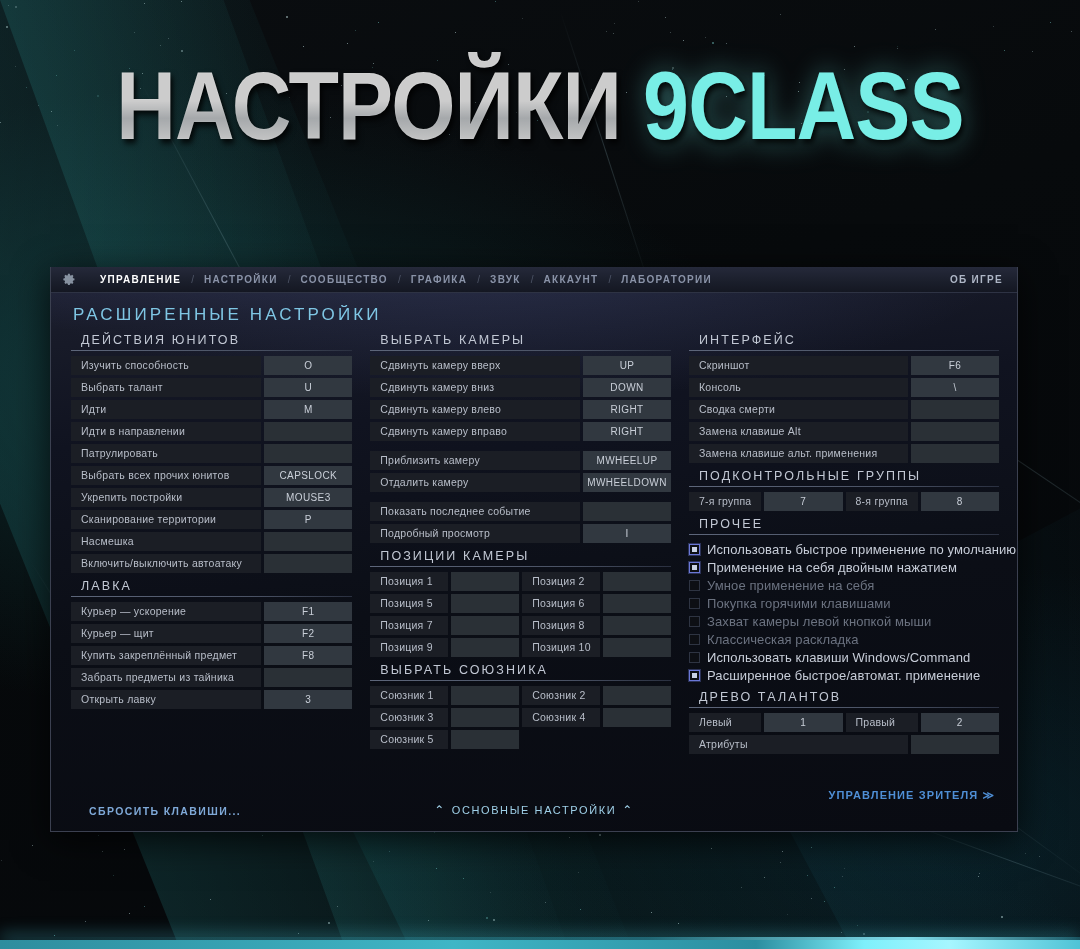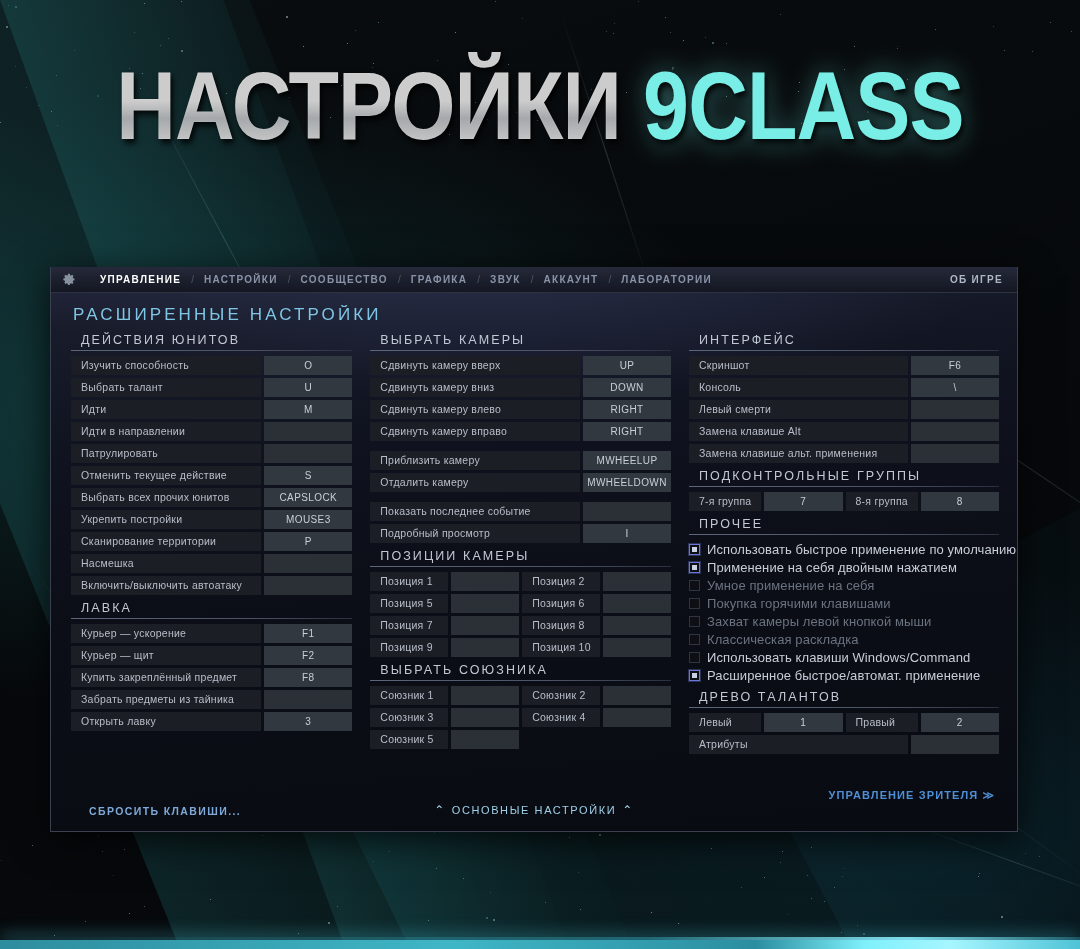--- a/index.html
+++ b/index.html
@@ -397,24 +397,20 @@
             </div>
             <div class="row">
               <div class="lbl">Идти в направлении</div>
               <div class="key empty"></div>
             </div>
             <div class="row">
               <div class="lbl">Патрулировать</div>
               <div class="key empty"></div>
             </div>
             <div class="row">
-              <div class="lbl">Отменить текущее действие</div>
-              <div class="key">S</div>
-            </div>
-            <div class="row">
               <div class="lbl">Выбрать всех прочих юнитов</div>
               <div class="key">CAPSLOCK</div>
             </div>
             <div class="row">
               <div class="lbl">Укрепить постройки</div>
               <div class="key">MOUSE3</div>
             </div>
             <div class="row">
               <div class="lbl">Сканирование территории</div>
               <div class="key">P</div>
@@ -586,21 +582,21 @@
         <div id="list-interface">
             <div class="row">
               <div class="lbl">Скриншот</div>
               <div class="key">F6</div>
             </div>
             <div class="row">
               <div class="lbl">Консоль</div>
               <div class="key">\</div>
             </div>
             <div class="row">
-              <div class="lbl">Левый смерти</div>
+              <div class="lbl">Сводка смерти</div>
               <div class="key empty"></div>
             </div>
             <div class="row">
               <div class="lbl">Замена клавише Alt</div>
               <div class="key empty"></div>
             </div>
             <div class="row">
               <div class="lbl">Замена клавише альт. применения</div>
               <div class="key empty"></div>
             </div>

